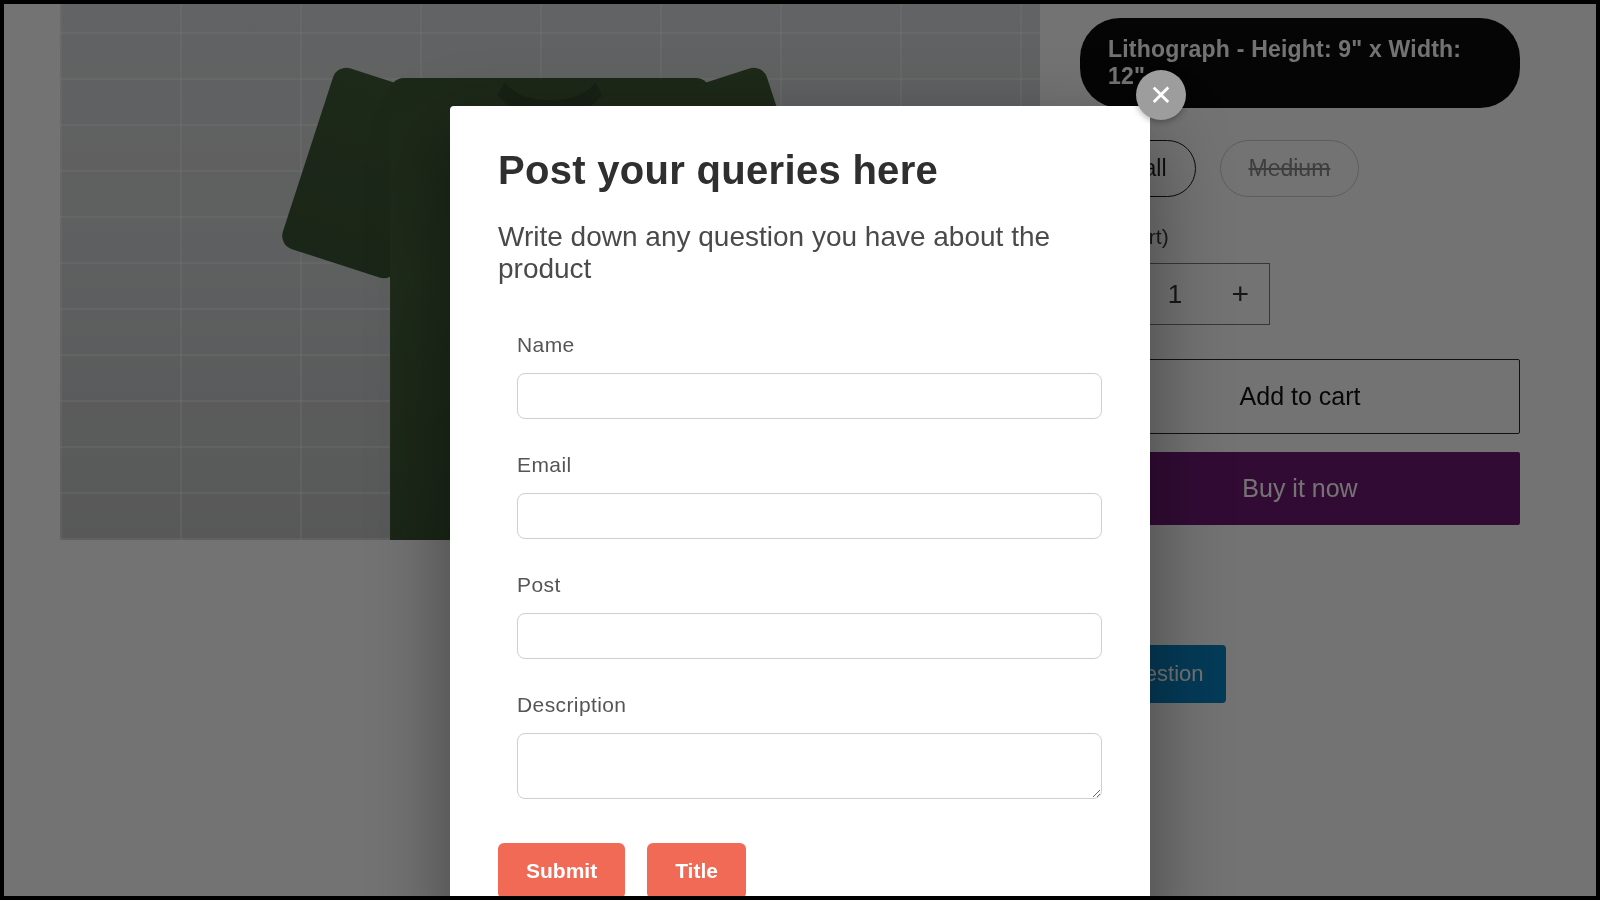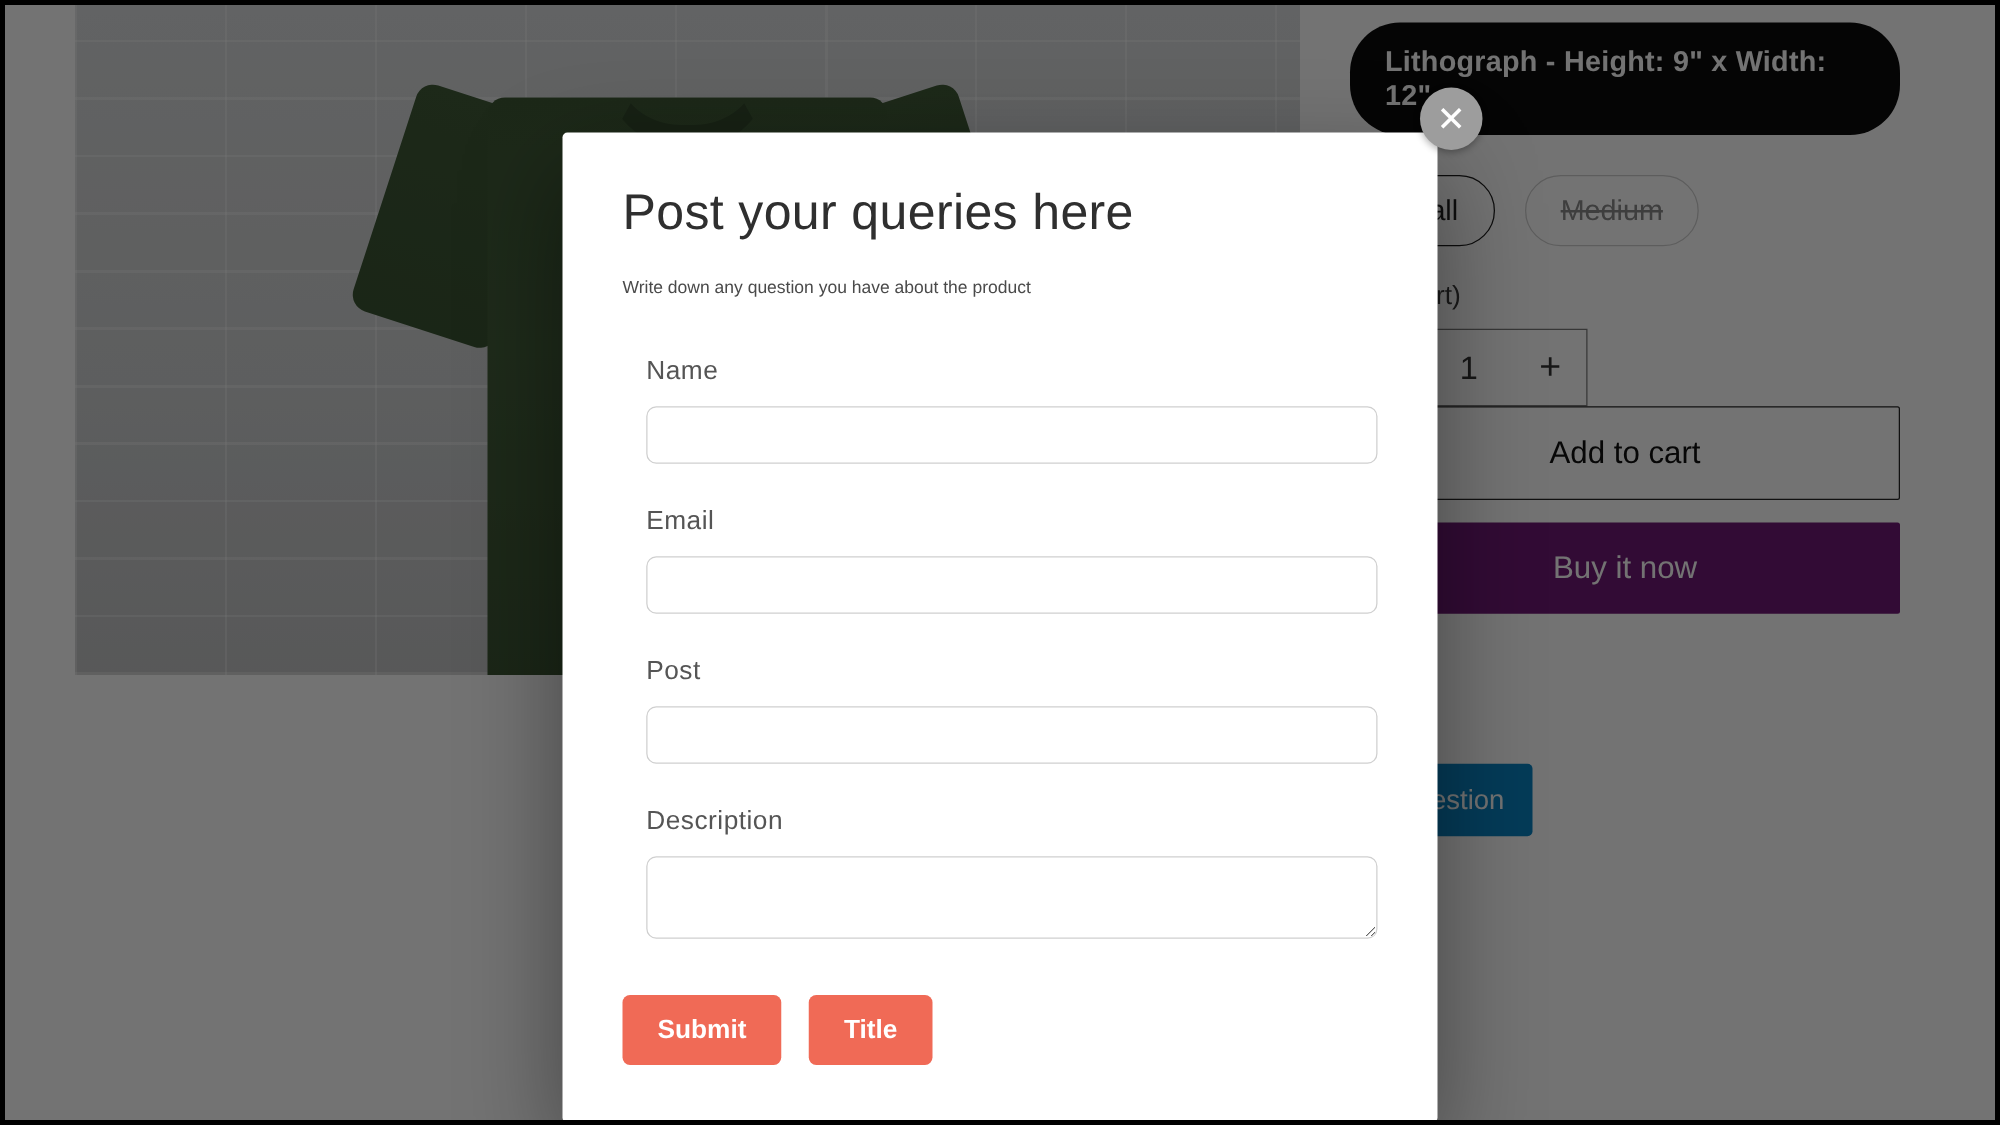--- a/index.html
+++ b/index.html
@@ -63,21 +63,21 @@
     color:#1f1f1f; background:#fff;
   }
   .size-chip.disabled { color:#8a8a8a; text-decoration:line-through; border-color:#cfcfcf; }
   .cart-hint { font-size:21px; color:#3a3a3a; margin-top:28px; }
   .qty {
     margin-top:14px; width:190px; height:62px; border:1.6px solid #7b7b7b; display:flex; align-items:center; justify-content:space-between;
     font-size:26px; color:#333; padding:0 20px;
   }
   .qty span.btn { cursor:pointer; font-size:30px; line-height:1; user-select:none; }
   .wide-btn {
-    width:100%; padding:22px 0; text-align:center; font-size:25px; border-radius:2px;
+    margin-top:34px; width:100%; padding:22px 0; text-align:center; font-size:25px; border-radius:2px;
   }
   .add-cart { border:1.6px solid #262626; background:#fff; color:#111; }
   .buy-now { background:#701a75; color:#fff; margin-top:18px; }
   .share { margin-top:48px; font-size:24px; color:#222; }
   .ask-btn {
     display:inline-block; margin-top:44px; background:#0b84c3; color:#fff; font-size:22px;
     padding:16px 22px; border-radius:4px;
   }
   .below-row {
     margin: 120px auto 0; width:500px;
@@ -89,22 +89,22 @@
 
   
   .overlay {
     position:absolute; inset:0; background:rgba(0,0,0,0.55);
   }
   .modal {
     position:absolute; top:106px; left:50%; transform:translateX(-50%);
     width:700px; background:#fff; border-radius:4px; padding:42px 48px 46px;
     box-shadow:0 30px 80px rgba(0,0,0,0.4);
   }
-  .modal h1 { font-size:40px; font-weight:400; color:#2f2f2f; letter-spacing:0.3px; }
-  .modal p.sub { font-size:14px; color:#4a4a4a; margin-top:28px; }
+  .modal h1 { font-size:40px; font-weight:700; color:#2f2f2f; letter-spacing:0.3px; }
+  .modal p.sub { font-size:28px; color:#4a4a4a; margin-top:28px; }
   .field { margin-top:34px;margin-left:19px; }
   .field.first { margin-top:48px; }
   .field label { display:block; font-size:21px; color:#555; letter-spacing:0.4px; }
   .field input, .field textarea {
     margin-top:16px; width:100%; border:1.6px solid #cfcfcf; border-radius:8px;
     height:46px; font-size:20px; padding:8px 14px; font-family:inherit; background:#fff;
   }
   .field textarea { height:66px; resize:both; }
   .actions { margin-top:40px; display:flex; gap:22px; }
   .actions button {

